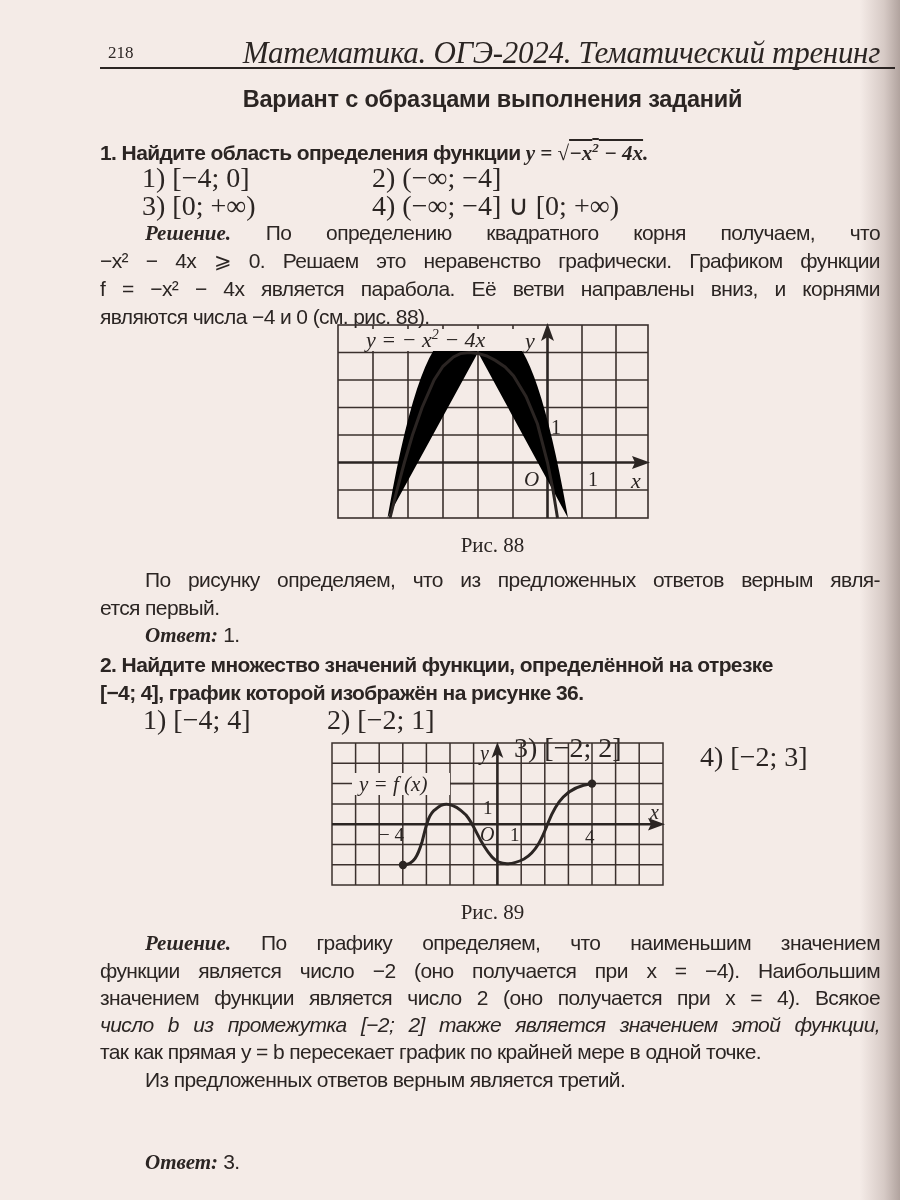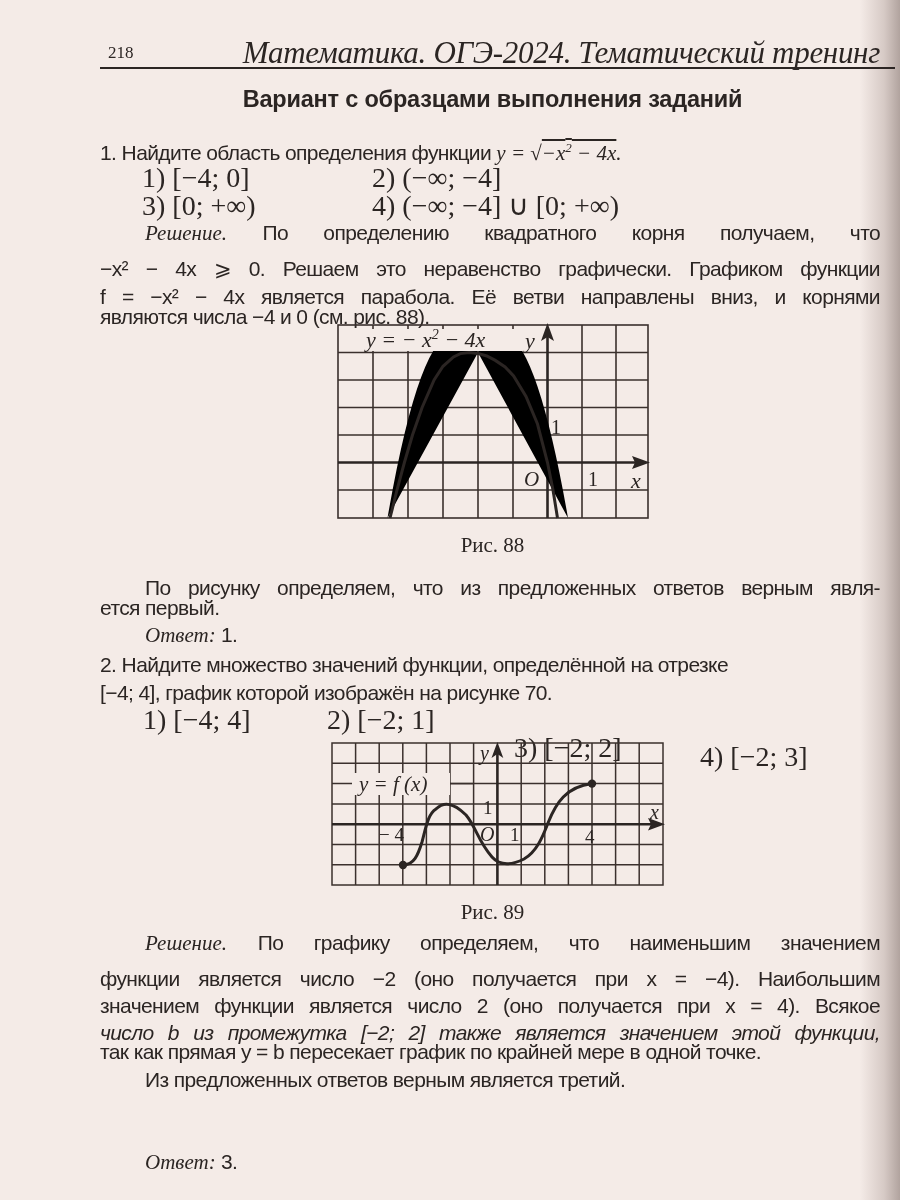--- a/index.html
+++ b/index.html
@@ -13,24 +13,24 @@
     position: absolute; top: 0; right: 0; width: 40px; height: 1200px;
     background: linear-gradient(to right, rgba(244,235,231,0) 0%, rgba(190,175,170,0.55) 60%, rgba(160,145,140,0.8) 100%);
     pointer-events: none;
   }
   .abs { position: absolute; white-space: nowrap; }
   .hdr-num { left: 100px; top: 38px; font-size: 17px; line-height: 30px; margin-left: 8px; }
   .hdr-title { right: 20px; top: 40px; font-size: 31px; font-style: italic; line-height: 26px; letter-spacing: -0.3px; }
   .hdr-rule { left: 100px; top: 67px; width: 795px; height: 2px; background: #2b2523; }
   .section-title { left: 0; width: 985px; text-align: center; top: 84px; font-family: "Liberation Sans", sans-serif; font-weight: bold; font-size: 23.5px; line-height: 30px; letter-spacing: -0.2px; }
   .line { left: 100px; font-size: 21px; line-height: 28px; font-family: "Liberation Sans", sans-serif; letter-spacing: -0.6px; }
-  .line.bold { font-weight: normal; }
-  .justified { width: 780px; text-align: justify; text-align-last: justify; margin-top: 8px; }
+  .line.bold { font-weight: bold; }
+  .justified { width: 780px; text-align: justify; text-align-last: justify; }
   .opt { font-family: "Liberation Serif", serif; font-size: 28px; line-height: 28px; }
-  .it { font-style: italic; font-family: "Liberation Serif", serif; letter-spacing: 0; }
+  .it { font-style: italic; font-family: "Liberation Serif", serif; letter-spacing: 0; font-weight: bold; }
   .math { font-family: "Liberation Serif", serif; font-style: italic; letter-spacing: 0; }
   .caption { width: 985px; left: 0; text-align: center; font-family: "Liberation Serif", serif; font-size: 21px; line-height: 26px; }
   svg { position: absolute; overflow: visible; }
 </style>
 </head>
 <body>
 
 <div class="page-shade"></div>
 
 <div class="abs hdr-num">218</div>
@@ -96,21 +96,21 @@
 <div class="abs line" style="top:594px;">ется первый.</div>
 <div class="abs line" style="left:145px; top:621px;">
   <span class="it">Ответ:</span>
   <span>1.</span>
 </div>
 
 <div class="abs line bold" style="top:651px;">
   <span>2.</span>
   <span>Найдите множество значений функции, определённой на отрезке</span>
 </div>
-<div class="abs line bold" style="top:679px;">[−4; 4], график которой изображён на рисунке 70.</div>
+<div class="abs line bold" style="top:679px;">[−4; 4], график которой изображён на рисунке 36.</div>
 
 <div class="abs opt" style="left:143px; top:706px;"><span>1)</span> <span>[−4; 4]</span></div>
 <div class="abs opt" style="left:327px; top:706px;"><span>2)</span> <span>[−2; 1]</span></div>
 <div class="abs opt" style="left:514px; top:734px;"><span>3)</span> <span>[−2; 2]</span></div>
 <div class="abs opt" style="left:700px; top:743px;"><span>4)</span> <span>[−2; 3]</span></div>
 
 <svg style="left:332px; top:743px;" width="331" height="142" viewBox="0 0 331 142">
   <g stroke="#3a302d" stroke-width="1.5" fill="none">
     <rect x="0" y="0" width="331" height="142"></rect>
     <line x1="23.6" y1="0" x2="23.6" y2="142"></line>

